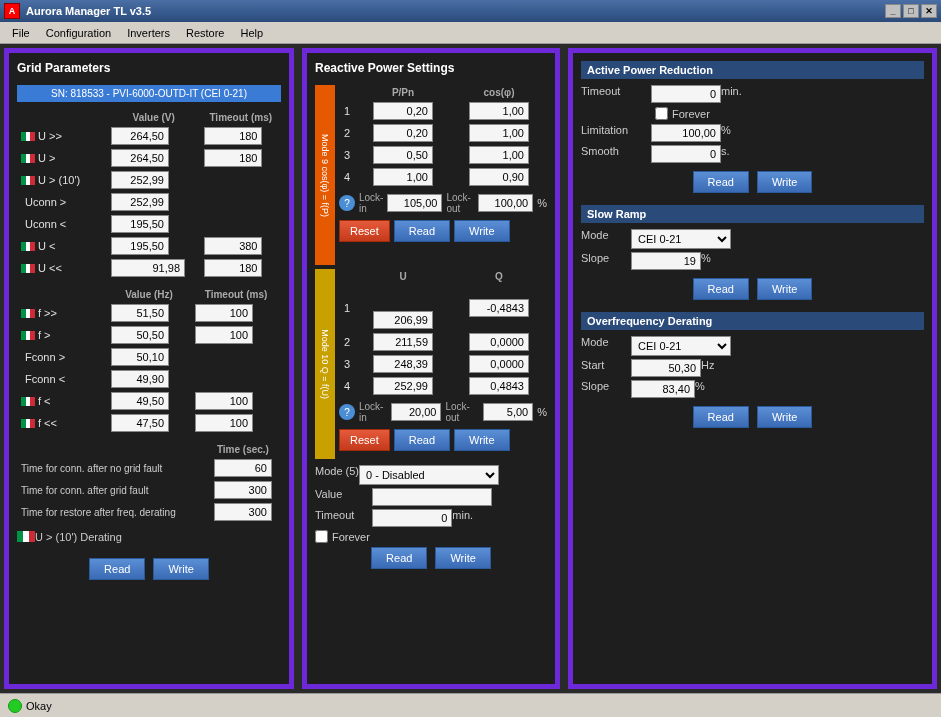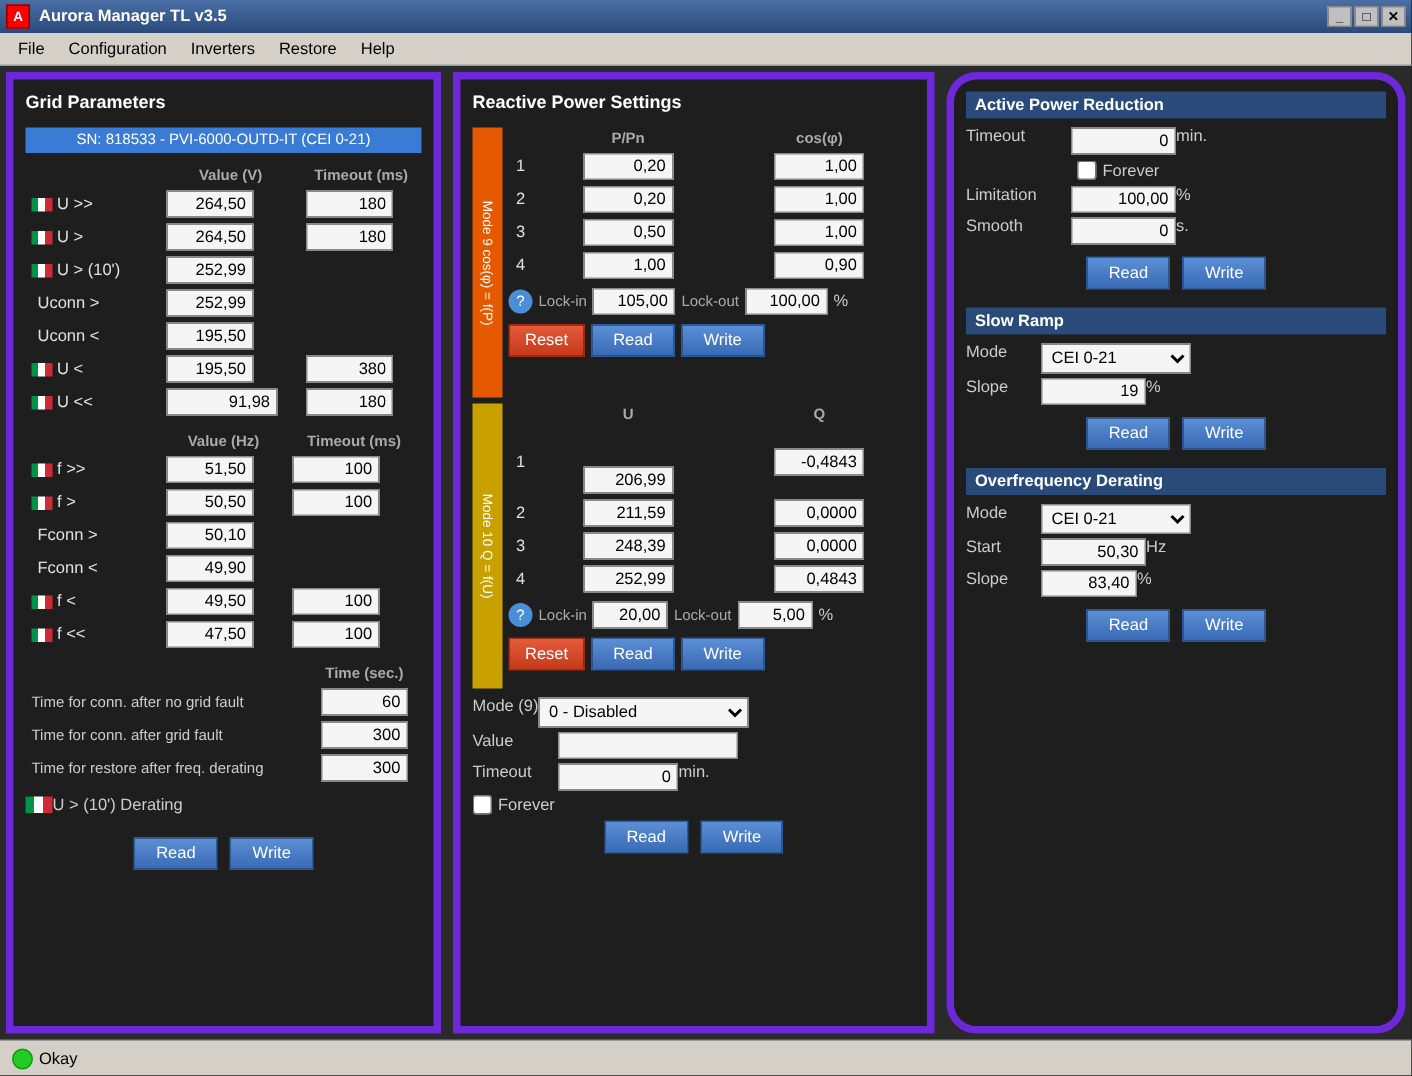--- a/index.html
+++ b/index.html
@@ -62,21 +62,21 @@
       border: 5px solid #6d28d9;
       background: #1e1e1e;
       margin: 4px;
       padding: 8px;
     }
     .panel-left {
       width: 290px;
       flex-shrink: 0;
     }
     .panel-middle {
-      width: 321px;
+      width: 258px;
       flex-shrink: 0;
     }
     .panel-right {
       flex: 1;
     }
     .panel-title {
       color: #ffffff;
       font-size: 12px;
       font-weight: bold;
       margin-bottom: 6px;
@@ -555,21 +555,21 @@
         <div style="display:flex;gap:4px;margin-top:6px;">
           <button class="btn-reset">Reset</button>
           <button class="btn">Read</button>
           <button class="btn">Write</button>
         </div>
       </div>
     </div>
 
     <div style="margin-top:6px;">
       <div class="row-layout">
-        <span class="label-text">Mode (9)</span>
+        <span class="label-text">Mode (5)</span>
         <select class="dropdown-select" style="width:140px;">
           <option>0 - Disabled</option>
         </select>
       </div>
       <div class="row-layout">
         <span class="label-text">Value</span>
         <input class="input-field" value="" style="width: 120px; margin-left: 30px;">
       </div>
       <div class="row-layout">
         <span class="label-text">Timeout</span>
@@ -580,21 +580,21 @@
         <input type="checkbox" style="">
         <span class="label-text">Forever</span>
       </div>
       <div style="display:flex;gap:8px;justify-content:center;margin-top:4px;">
         <button class="btn">Read</button>
         <button class="btn">Write</button>
       </div>
     </div>
   </div>
 
-  <div class="panel panel-right" style="overflow-y:auto;border-radius:20px;">
+  <div class="panel panel-right" style="overflow-y:auto;">
 
     <div class="right-panel-section">
       <div class="right-section-title">Active Power Reduction</div>
       <div class="row-layout">
         <span class="label-text" style="width:70px;">Timeout</span>
         <input class="input-field" value="0" style="width: 70px;">
         <span class="label-text">min.</span>
       </div>
       <div class="checkbox-wrapper" style="margin:4px 0;margin-left:74px;">
         <input type="checkbox" style="">

